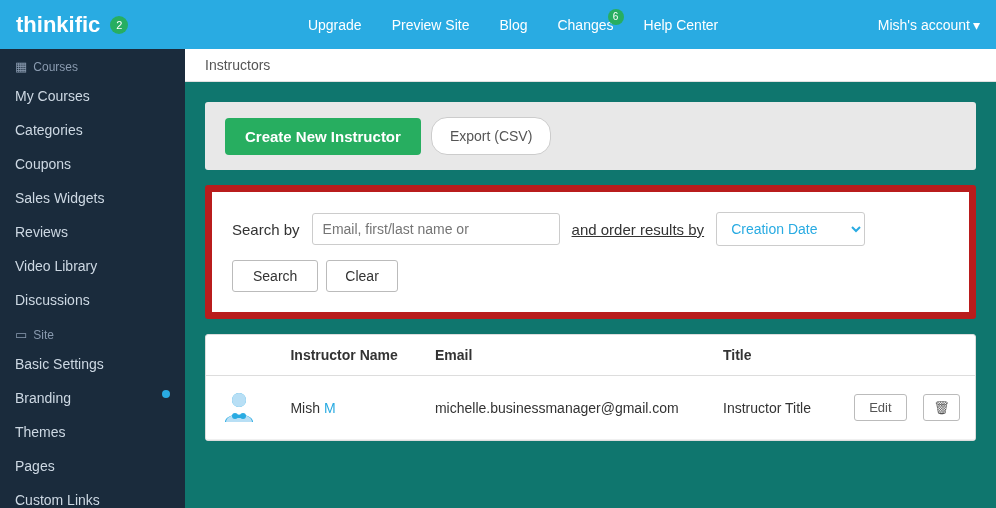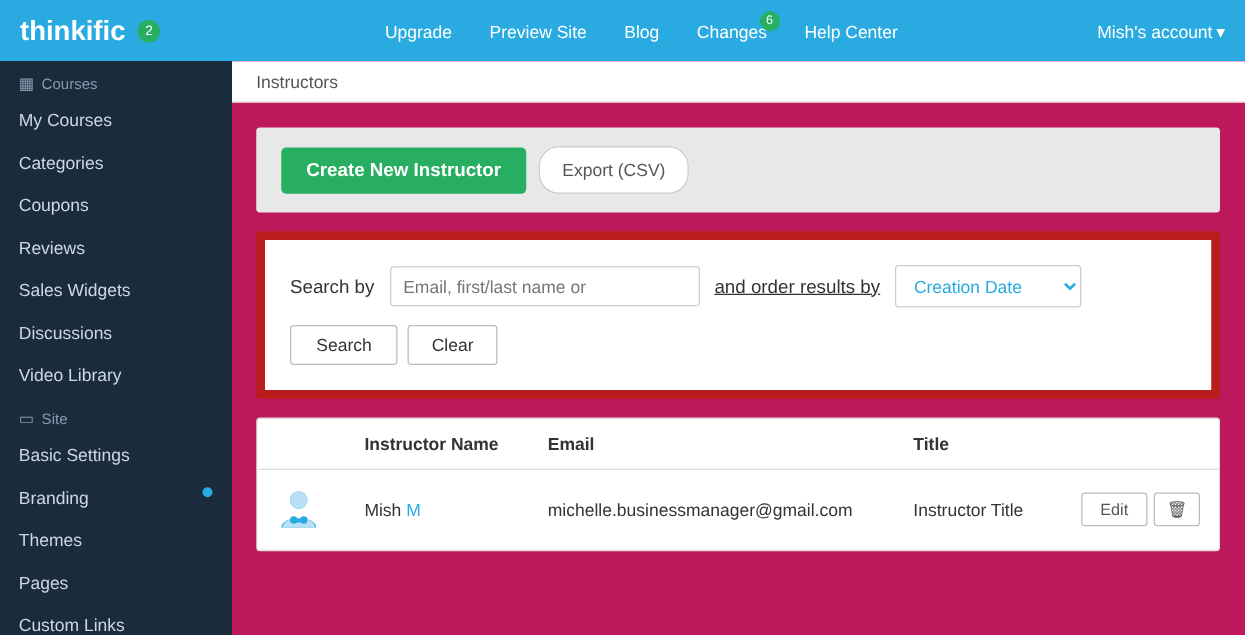--- a/index.html
+++ b/index.html
@@ -107,21 +107,21 @@
     .sidebar-item .dot {
       width: 8px;
       height: 8px;
       background: #29abe2;
       border-radius: 50%;
     }
 
     
     .main-content {
       flex: 1;
-      background: #be185d;
+      background: #0f766e;
       overflow-y: auto;
     }
     .breadcrumb-bar {
       background: white;
       padding: 8px 20px;
       border-bottom: 1px solid #e0e0e0;
       font-size: 14px;
       color: #555;
     }
 
@@ -275,21 +275,21 @@
       color: #29abe2;
     }
     .btn-edit {
       background: white;
       border: 1px solid #bbb;
       padding: 5px 14px;
       font-size: 13px;
       color: #555;
       border-radius: 3px;
       cursor: pointer;
-      margin-right: 2px;
+      margin-right: 13px;
     }
     .btn-delete {
       background: white;
       border: 1px solid #bbb;
       padding: 5px 9px;
       font-size: 13px;
       color: #555;
       border-radius: 3px;
       cursor: pointer;
     }
@@ -331,30 +331,30 @@
     <div class="sidebar-item">
       <span>My Courses</span>
     </div>
     <div class="sidebar-item">
       <span>Categories</span>
     </div>
     <div class="sidebar-item">
       <span>Coupons</span>
     </div>
     <div class="sidebar-item">
+      <span>Sales Widgets</span>
+    </div>
+    <div class="sidebar-item">
       <span>Reviews</span>
     </div>
     <div class="sidebar-item">
-      <span>Sales Widgets</span>
+      <span>Video Library</span>
     </div>
     <div class="sidebar-item">
       <span>Discussions</span>
-    </div>
-    <div class="sidebar-item">
-      <span>Video Library</span>
     </div>
 
     <div class="sidebar-section-header">
       <span class="icon">▭</span>
       <span>Site</span>
     </div>
 
     <div class="sidebar-item">
       <span>Basic Settings</span>
     </div>

